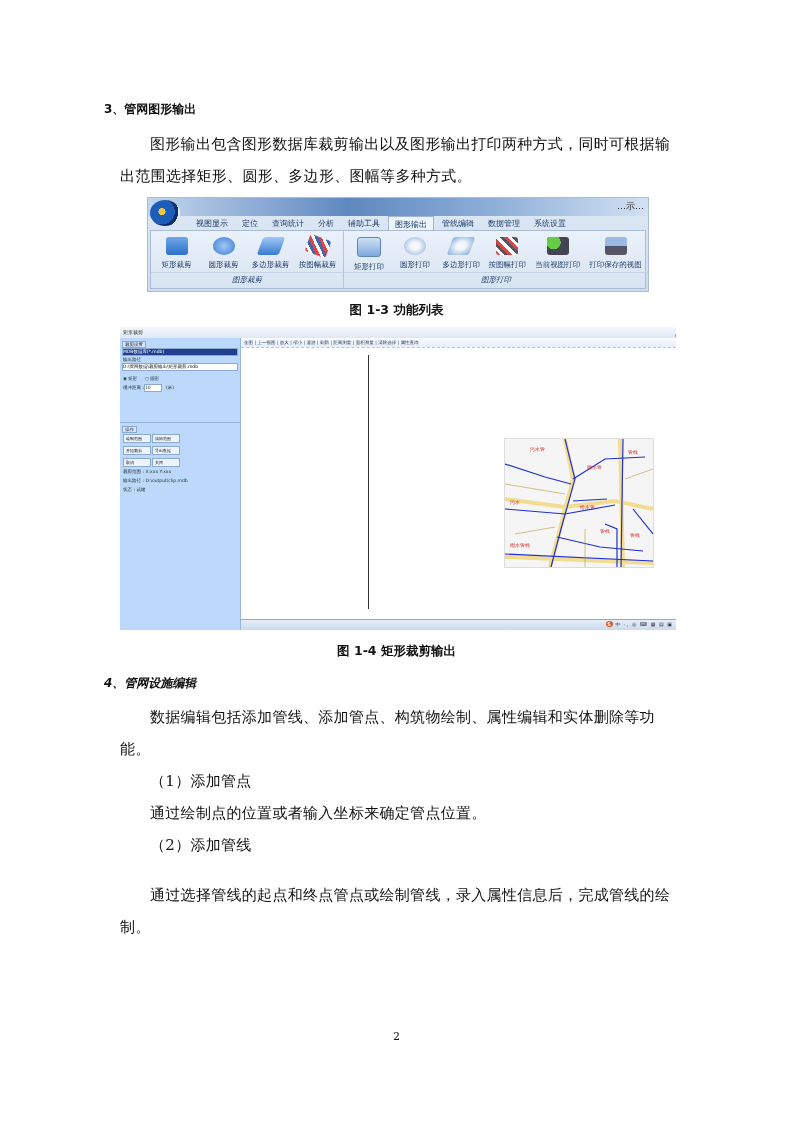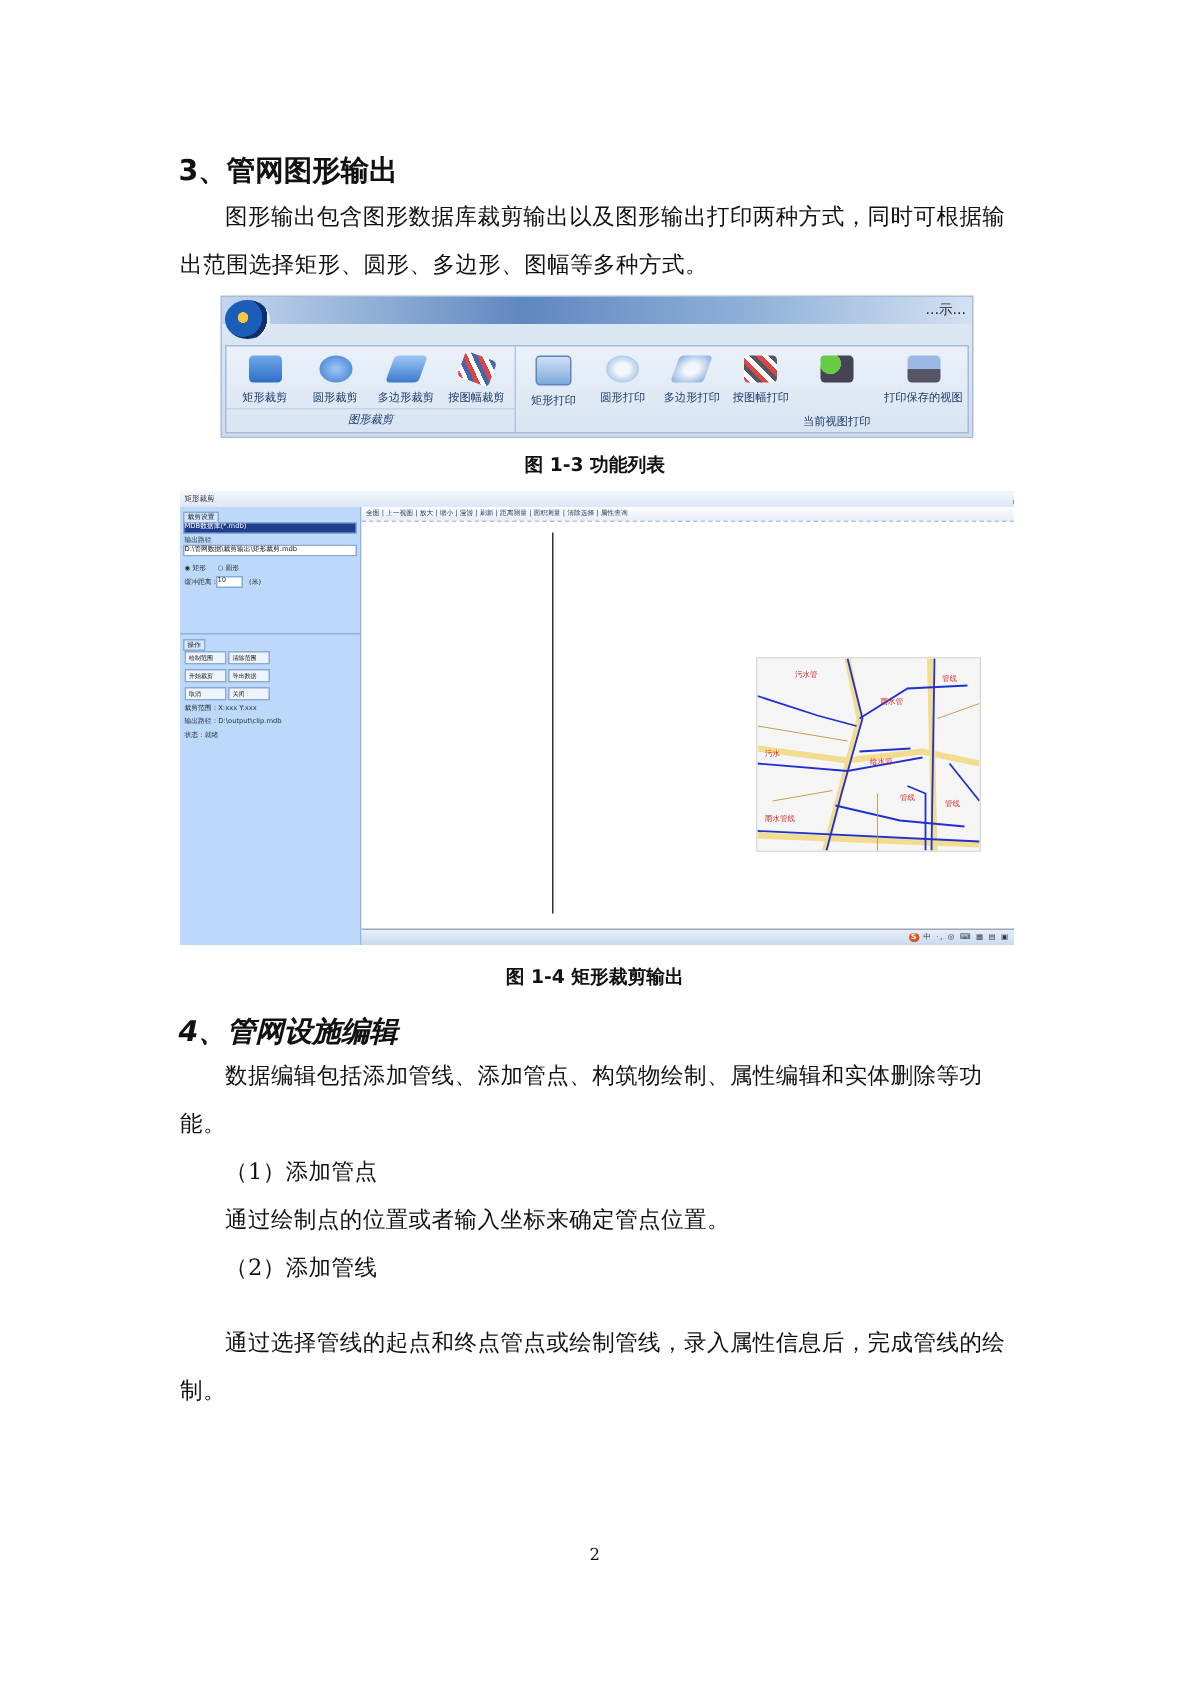--- a/index.html
+++ b/index.html
@@ -1,18 +1,18 @@
 <!DOCTYPE html>
 <html><head>
 <meta charset="utf-8">
 <style>
   html, body { margin:0; padding:0; background:#fff; }
   body { width:793px; height:1122px; position:relative; overflow:hidden;
          font-family:"DejaVu Serif","Liberation Serif",serif; color:#111; }
-  .h { position:absolute; left:119px; font-size:19px; font-weight:bold; font-family:"DejaVu Sans","Liberation Sans",sans-serif; }
+  .h { position:absolute; left:104px; font-size:12px; font-weight:bold; font-family:"DejaVu Sans","Liberation Sans",sans-serif; }
   .p { position:absolute; left:120px; width:556px; font-size:15px; line-height:32px; letter-spacing:0.3px; }
   .indent { text-indent:30px; }
   .cap { position:absolute; left:0; width:793px; text-align:center; font-size:12.5px; font-weight:bold; font-family:"DejaVu Sans","Liberation Sans",sans-serif; }
   .pagenum { position:absolute; left:0; width:793px; text-align:center; top:1030px; font-size:11px; }
 
   
   .ribbon { position:absolute; left:147px; top:197px; width:500px; height:93px;
             background:linear-gradient(#dfe9f5,#cfdcee); border:1px solid #a9bcd6; overflow:hidden;
             font-family:"DejaVu Sans","Liberation Sans",sans-serif; }
   .rb-top { position:absolute; left:0; top:0; width:100%; height:18px;
@@ -60,20 +60,31 @@
 <body>
 
 <div class="h" style="top:101px;">3、管网图形输出</div>
 <div class="p indent" style="top:128px;">图形输出包含图形数据库裁剪输出以及图形输出打印两种方式，同时可根据输出范围选择矩形、圆形、多边形、图幅等多种方式。</div>
 
 <div class="ribbon">
   <div class="rb-top">
     <span class="rb-title">…示…</span>
   </div>
   <div class="orb"></div>
+  <div class="rb-tabs">
+    <span class="rb-tab">视图显示</span>
+    <span class="rb-tab">定位</span>
+    <span class="rb-tab">查询统计</span>
+    <span class="rb-tab">分析</span>
+    <span class="rb-tab">辅助工具</span>
+    <span class="rb-tab active">图形输出</span>
+    <span class="rb-tab">管线编辑</span>
+    <span class="rb-tab">数据管理</span>
+    <span class="rb-tab">系统设置</span>
+  </div>
   <div class="rb-body">
     <div class="rb-group" style="width:190px;">
       <div class="rb-btn">
         <div class="rb-icon" style="background:linear-gradient(#6fa8e8,#2e6fc8);"></div>
         <span class="rb-lbl">矩形裁剪</span>
       </div>
       <div class="rb-btn">
         <div class="rb-icon" style="border-radius:50%;background:radial-gradient(#9fc8f5,#3a7ad0);"></div>
         <span class="rb-lbl">圆形裁剪</span>
       </div>
@@ -97,28 +108,29 @@
         <span class="rb-lbl">圆形打印</span>
       </div>
       <div class="rb-btn">
         <div class="rb-icon" style="transform:skewX(-20deg);background:radial-gradient(#f3f6fa 30%,#7fa9dc);"></div>
         <span class="rb-lbl">多边形打印</span>
       </div>
       <div class="rb-btn">
         <div class="rb-icon" style="background:repeating-linear-gradient(45deg,#d44 0 3px,#fff 3px 6px,#556 6px 9px);"></div>
         <span class="rb-lbl">按图幅打印</span>
       </div>
-      <div class="rb-btn" style="width:56px;gap:16px;">
+      <div class="rb-btn" style="width:56px;">
         <div class="rb-icon" style="background:radial-gradient(circle at 30% 30%,#6c4 0 35%,#445 36%);"></div>
         <span class="rb-lbl">当前视图打印</span>
       </div>
       <div class="rb-btn" style="width:62px;">
         <div class="rb-icon" style="background:linear-gradient(#9ab9e4 0 50%,#556 50%);"></div>
         <span class="rb-lbl">打印保存的视图</span>
       </div>
+      <div class="rb-glabel">图形打印</div>
     </div>
   </div>
 </div>
 <div class="cap" style="top:302px;">图 1-3  功能列表</div>
 
 <div class="app">
   <div class="app-title">
     <span>矩形裁剪</span>
     <div class="winctl">
       <span>–</span>

